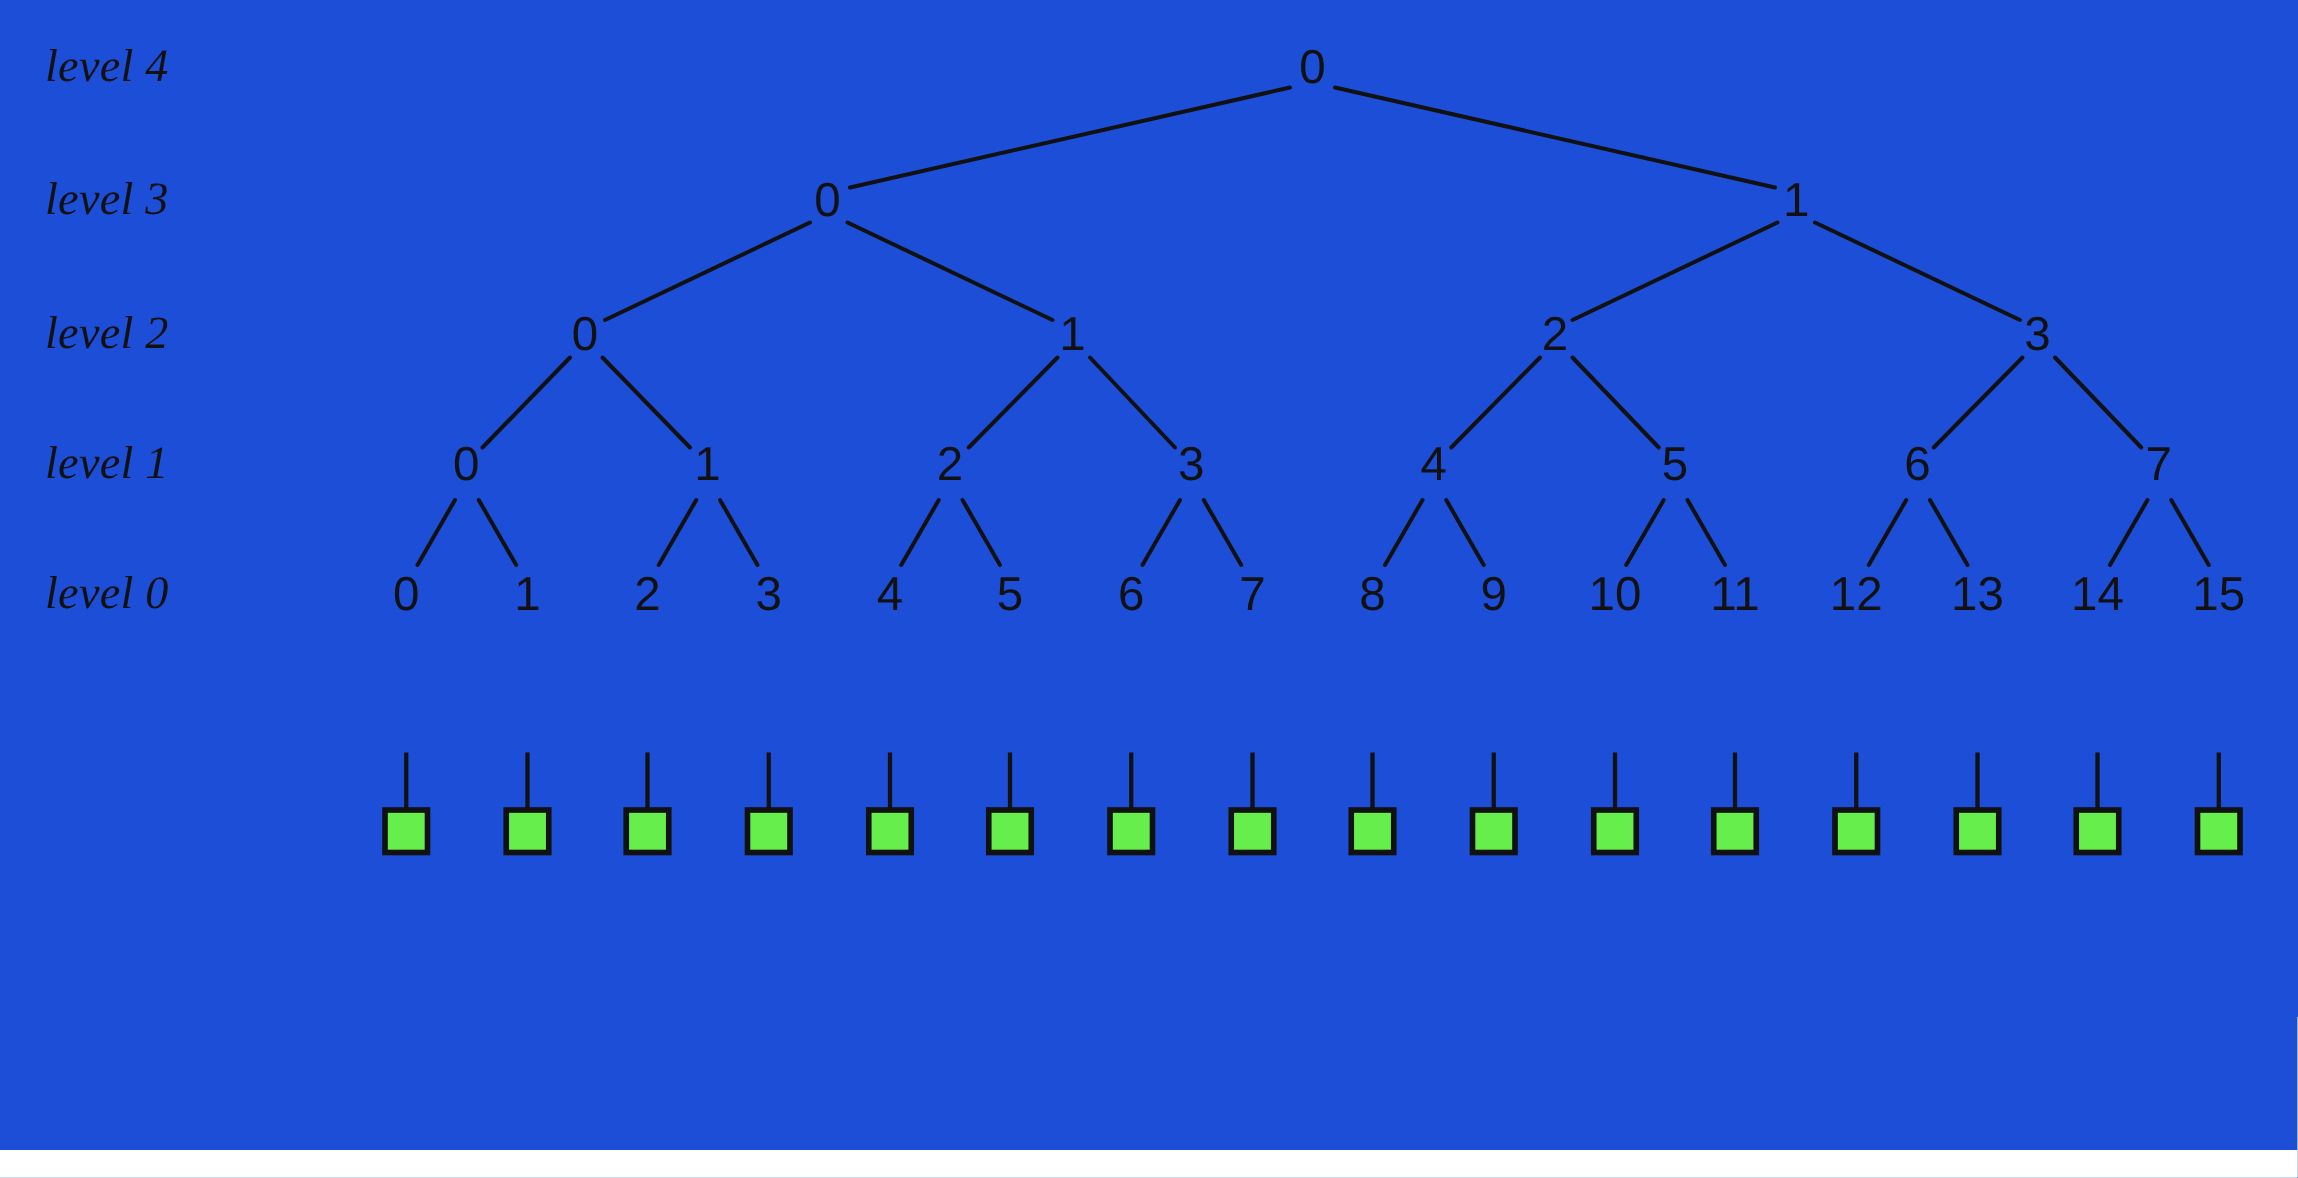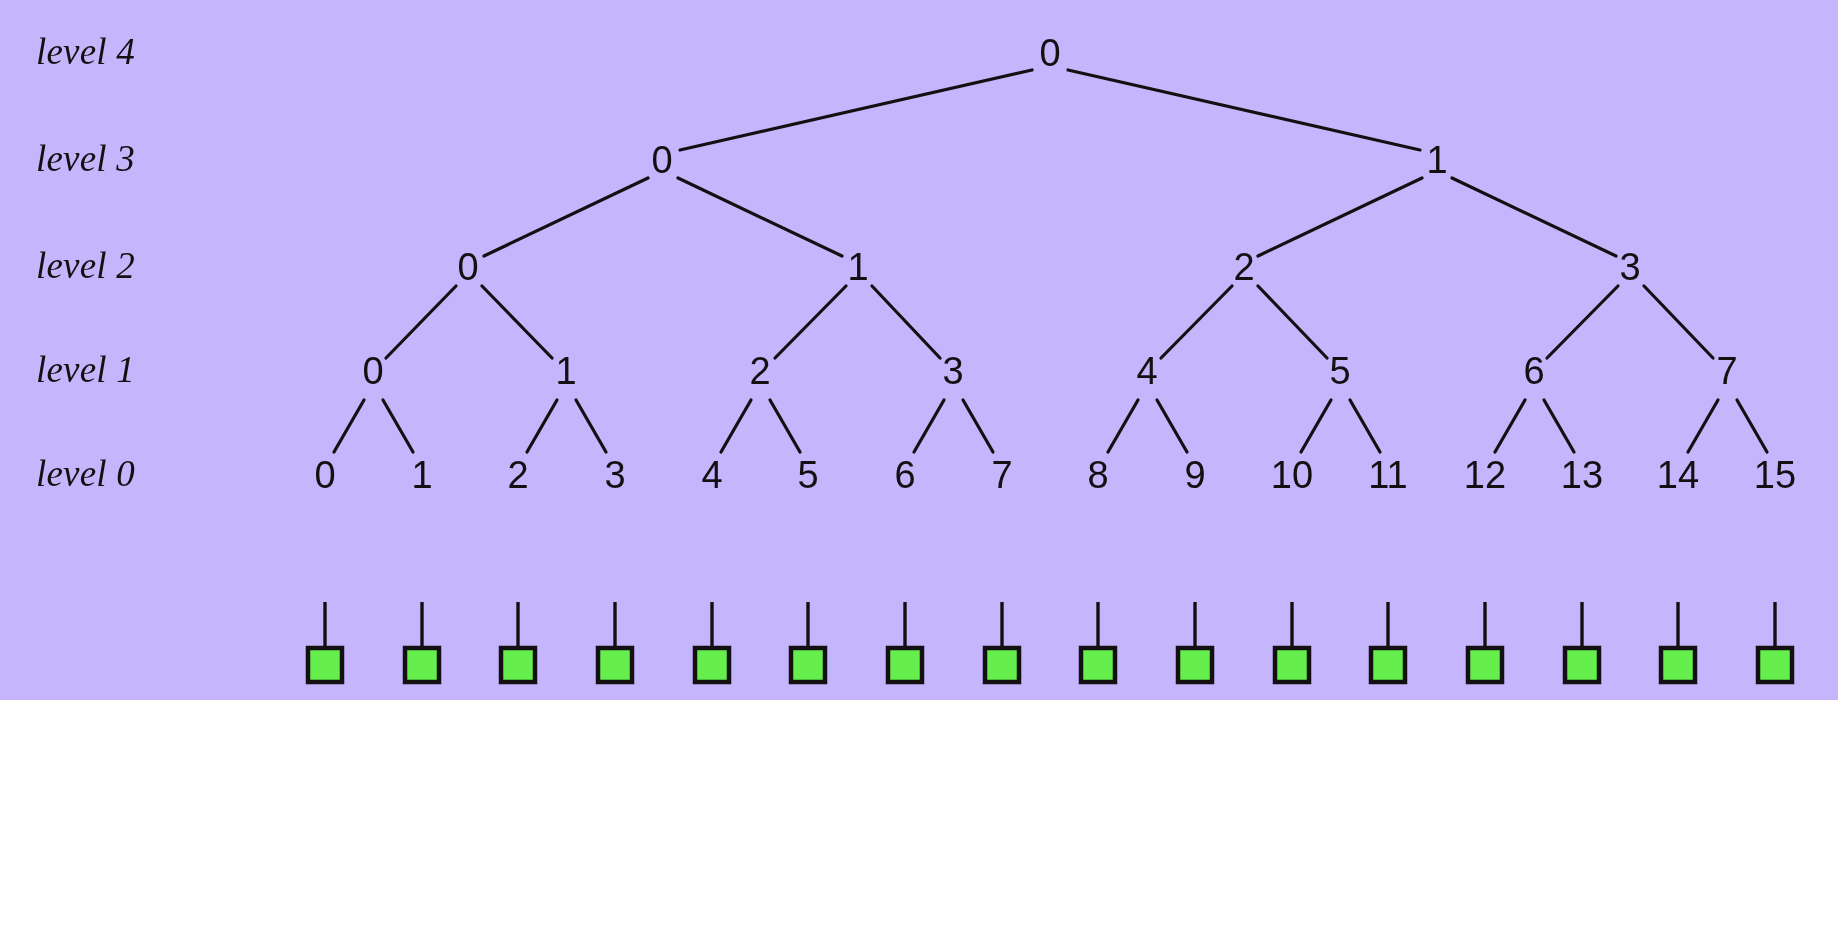--- a/index.html
+++ b/index.html
@@ -9,22 +9,22 @@
   }
   body {
     width: 1838px;
     height: 942px;
     overflow: hidden;
     font-family: "Liberation Serif", serif;
   }
   #stage {
     position: relative;
     width: 1838px;
-    height: 700px;
-    background: #c4b5fd;
+    height: 920px;
+    background: #1d4ed8;
     text-align: right;
   }
   #tree-svg {
     position: absolute;
     left: 0;
     top: 0;
     width: 1838px;
     height: 942px;
     display: block;
   }

